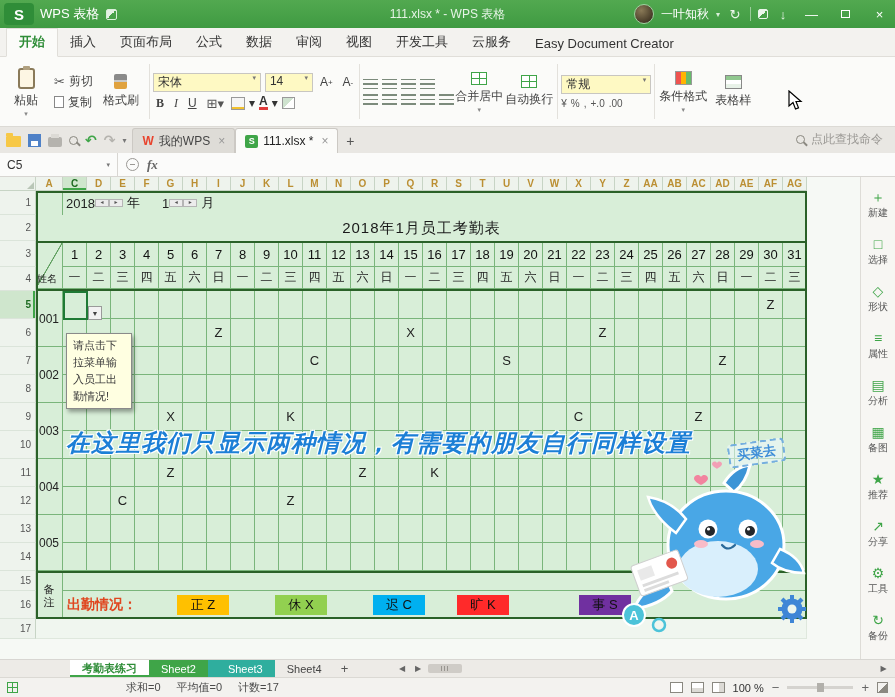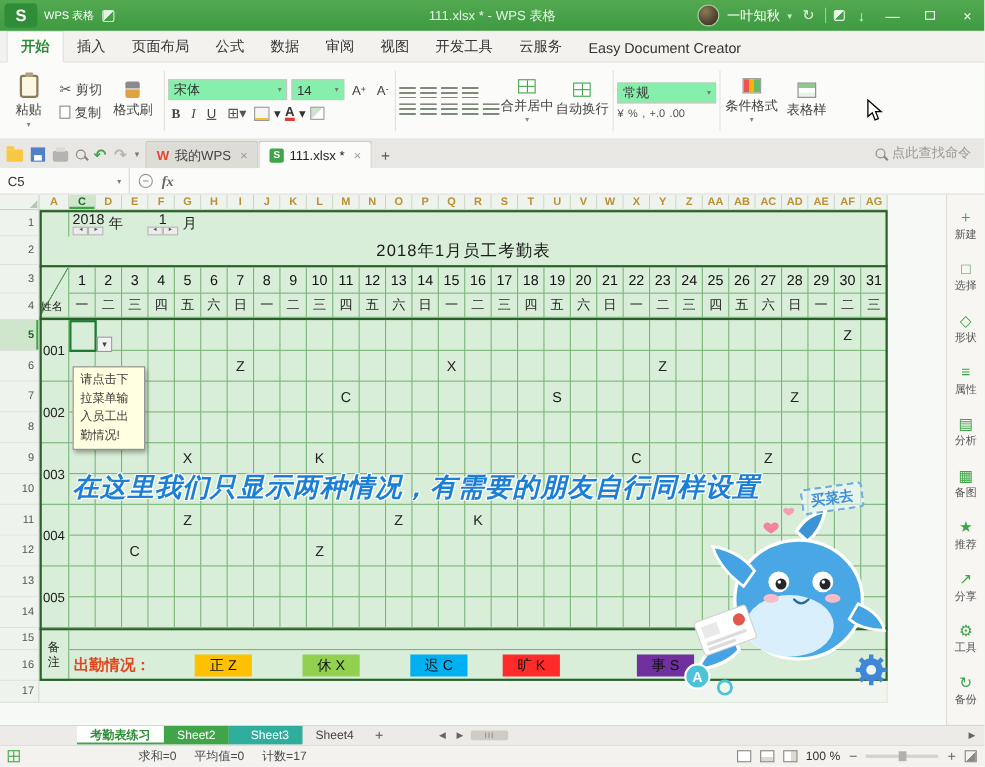--- a/index.html
+++ b/index.html
@@ -3,21 +3,21 @@
 <meta charset="utf-8">
 <style>
 *{margin:0;padding:0;box-sizing:border-box;}
 html,body{width:895px;height:697px;overflow:hidden;}
 body{font-family:"Liberation Sans","DejaVu Sans",sans-serif;background:#fff;font-size:12px;color:#333;}
 #app{position:relative;width:895px;height:697px;display:flex;flex-direction:column;overflow:hidden;}
 
 
 .titlebar{flex:0 0 28px;background:linear-gradient(#52a950,#3f9a42);display:flex;align-items:center;color:#fff;position:relative;}
 .logo-tile{width:30px;height:22px;margin-left:4px;background:#2f8d38;border-radius:4px;display:flex;align-items:center;justify-content:center;font-weight:bold;font-size:15px;color:#fff;}
-.app-name{margin-left:6px;font-size:10px;}
+.app-name{margin-left:6px;font-size:13px;}
 .flagicon{width:11px;height:11px;border:1px solid #d9efd9;border-radius:2px;margin-left:7px;background:linear-gradient(135deg,rgba(255,255,255,.85) 50%,transparent 50%);}
 .win-title{position:absolute;left:50%;top:0;transform:translateX(-50%);height:28px;line-height:28px;font-size:12px;color:#e6f4e6;white-space:nowrap;}
 .tb-right{margin-left:auto;display:flex;align-items:center;gap:7px;padding-right:2px;}
 .avatar{width:20px;height:20px;border-radius:50%;background:radial-gradient(circle at 35% 30%,#8a7a57,#2b2115);border:1px solid #9fd09f;}
 .uname{font-size:12px;color:#fff;}
 .tbcaret{font-size:8px;color:#d9efd9;}
 .tbicon{font-size:13px;color:#eaf6ea;width:16px;text-align:center;}
 .sqicon{width:10px;height:10px;border:1px solid #eaf6ea;border-radius:2px;background:linear-gradient(135deg,#eaf6ea 50%,transparent 50%);}
 .tbdivider{width:1px;height:14px;background:rgba(255,255,255,.45);}
 .winbtn{width:27px;height:28px;display:flex;align-items:center;justify-content:center;color:#fff;font-size:13px;}
@@ -30,21 +30,21 @@
 
 
 .toolbar{flex:0 0 70px;background:#fbfbf9;border-bottom:1px solid #dcdad5;display:flex;align-items:stretch;padding:3px 1px;overflow:hidden;}
 .vsep{width:1px;background:#e3e1dc;margin:4px 3px;flex:0 0 1px;}
 .bigbtn{width:50px;flex:0 0 auto;display:flex;flex-direction:column;align-items:center;justify-content:center;gap:3px;font-size:12px;color:#444;text-align:center;}
 .bigbtn .caret{font-size:7px;color:#888;line-height:4px;}
 .stack{display:flex;flex-direction:column;justify-content:center;gap:4px;}
 .smallbtn{display:flex;align-items:center;gap:4px;font-size:12px;color:#444;padding:0 3px;}
 .tgroup{display:flex;flex-direction:column;justify-content:center;gap:4px;flex:0 0 auto;}
 .trow{display:flex;align-items:center;gap:4px;}
-.combo{background:#86efac;border:1px solid #c8c6c1;height:19px;display:flex;align-items:center;padding:0 4px;font-size:12px;color:#333;}
+.combo{background:#fef9c3;border:1px solid #c8c6c1;height:19px;display:flex;padding:0 4px;font-size:12px;color:#333;}
 .combo .caret{margin-left:auto;font-size:7px;color:#777;padding-left:3px;}
 .w110{width:108px;}.w50{width:48px;}.w90{width:90px;}
 .tbtn{padding:0 3px;font-size:12px;color:#444;display:flex;align-items:center;}
 .tbtn sup{font-size:8px;}
 .bld{font-weight:bold;font-family:"Liberation Serif","DejaVu Serif",serif;}
 .itl{font-style:italic;font-family:"Liberation Serif","DejaVu Serif",serif;}
 .unl{text-decoration:underline;}
 .gly{font-size:13px;color:#555;}
 .ic-clipboard{width:17px;height:21px;border:2px solid #8a7a5a;border-radius:3px;background:#fdf6e3;position:relative;}
 .ic-clipboard:before{content:"";position:absolute;top:-4px;left:3px;width:7px;height:4px;background:#b0a080;border-radius:1px;}
@@ -104,21 +104,21 @@
 .bodywrap{display:flex;}
 .gutter{width:36px;flex:0 0 36px;}
 .rowh{border-right:1px solid #c7d4c5;border-bottom:1px solid #dbe4da;background:#eef3ed;font-size:10px;color:#555;display:flex;align-items:center;justify-content:flex-end;padding-right:4px;}
 .rowh.sel{background:#cfe6cd;color:#1e6b22;font-weight:bold;box-shadow:inset -2px 0 0 #3fa548;}
 .gridcol{position:relative;}
 #cells{width:771px;background:#d8eed8;position:relative;}
 .grow{display:flex;}
 .acell{width:27px;flex:0 0 27px;border-right:1px solid #7ab57b;}
 .wide{flex:1;display:flex;align-items:center;}
 .row1 .wide{padding-left:3px;}
-.spinwrap{display:flex;flex-direction:column;align-items:center;margin-right:4px;}
+.spinwrap{display:flex;align-items:center;margin-right:4px;}
 .spinval{font-size:13px;color:#222;line-height:13px;}
 .spinbtns{display:flex;}
 .sb{width:14px;height:8px;background:#ececec;border:1px solid #b5b5b5;font-size:6px;line-height:5px;text-align:center;color:#555;}
 .ymlabel{font-size:13px;color:#222;margin-right:22px;}
 .titlecell{flex:1;display:flex;align-items:center;justify-content:center;font-size:15px;color:#1a1a1a;letter-spacing:1px;}
 .band{display:flex;}
 .hdrband{border-top:2px solid #2a6128;border-bottom:2px solid #2a6128;}
 .noteband{border-top:2px solid #2a6128;}
 .namecell{width:27px;flex:0 0 27px;border-right:1px solid #7ab57b;border-bottom:1px solid #7ab57b;display:flex;align-items:center;justify-content:center;flex-direction:column;}
 .empband .namecell{font-size:12px;color:#222;}

